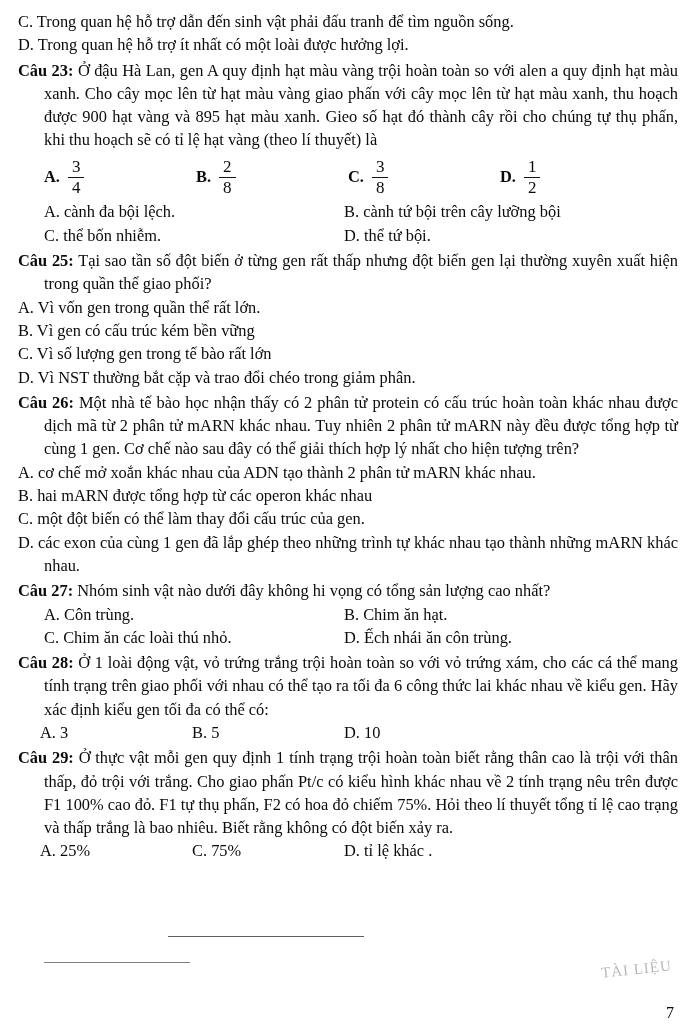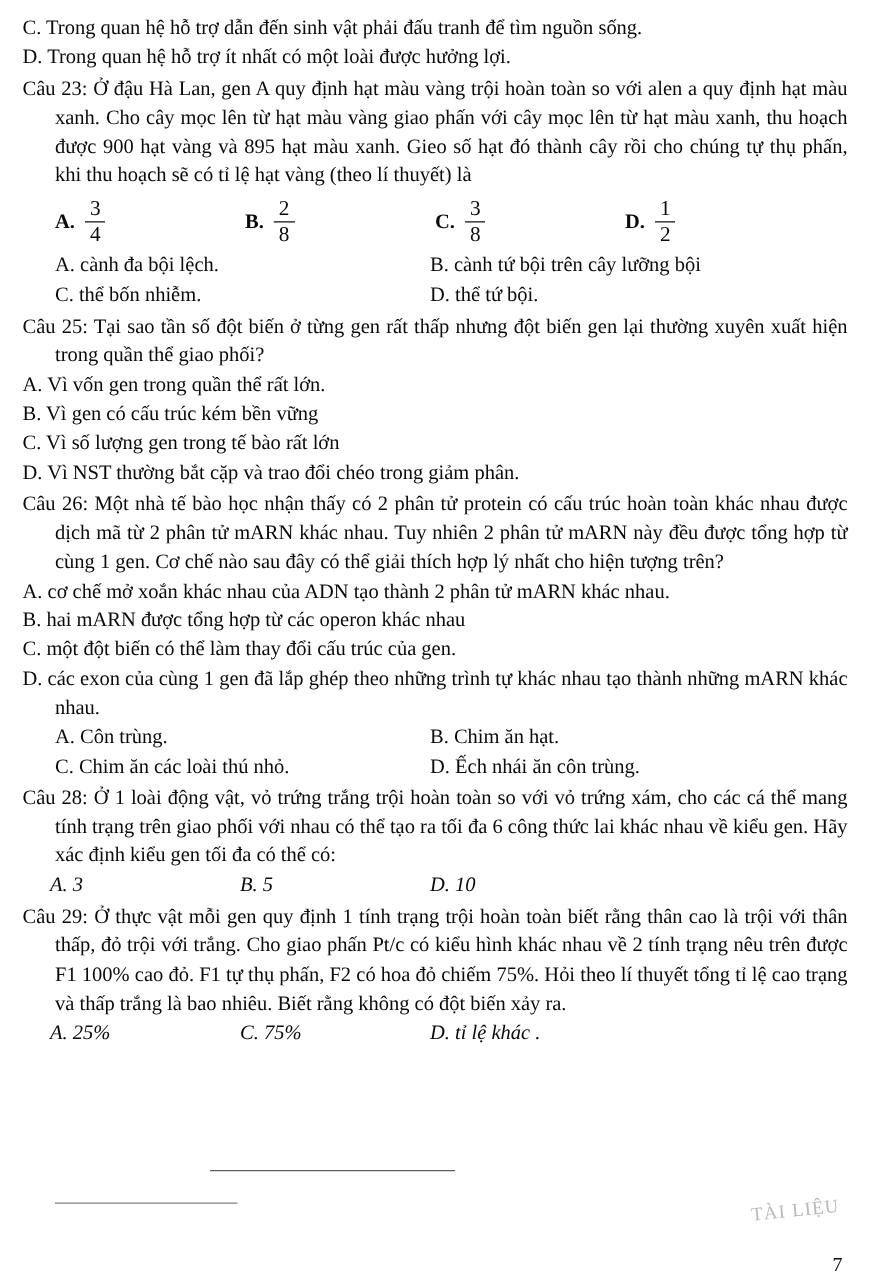--- a/index.html
+++ b/index.html
@@ -28,39 +28,38 @@
     line-height: 1.42;
     text-align: justify;
   }
   .indent-opt {
     padding-left: 26px;
   }
   .q {
     margin-top: 2px;
   }
   .q-label {
-    font-weight: normal;
+    font-weight: bold;
   }
   
   .opt-row2 {
     display: flex;
     padding-left: 26px;
     font-size: 16.4px;
     line-height: 1.42;
   }
   .opt-row2 > div:first-child {
     width: 300px;
     flex: none;
   }
   .opt-row4 {
     display: flex;
     padding-left: 22px;
     font-size: 16.4px;
     line-height: 1.42;
-    font-style: italic;
   }
   .opt-row4 > div {
     width: 152px;
     flex: none;
   }
   
   .frac-row {
     display: flex;
     padding-left: 26px;
     margin: 6px 0 4px 0;
@@ -193,20 +192,24 @@
 
   <div class="line q hang">
     <span class="q-label">Câu 26:</span>
     <span>Một nhà tế bào học nhận thấy có 2 phân tử protein có cấu trúc hoàn toàn khác nhau được dịch mã từ 2 phân tử mARN khác nhau. Tuy nhiên 2 phân tử mARN này đều được tổng hợp từ cùng 1 gen. Cơ chế nào sau đây có thể giải thích hợp lý nhất cho hiện tượng trên?</span>
   </div>
   <div class="line indent-opt hang">A. cơ chế mở xoắn khác nhau của ADN tạo thành 2 phân tử mARN khác nhau.</div>
   <div class="line indent-opt hang">B. hai mARN được tổng hợp từ các operon khác nhau</div>
   <div class="line indent-opt hang">C. một đột biến có thể làm thay đổi cấu trúc của gen.</div>
   <div class="line indent-opt hang">D. các exon của cùng 1 gen đã lắp ghép theo những trình tự khác nhau tạo thành những mARN khác nhau.</div>
 
+  <div class="line q hang">
+    <span class="q-label">Câu 27:</span>
+    <span>Nhóm sinh vật nào dưới đây không hi vọng có tổng sản lượng cao nhất?</span>
+  </div>
   <div class="opt-row2">
     <div>A. Côn trùng.</div>
     <div>B. Chim ăn hạt.</div>
   </div>
   <div class="opt-row2">
     <div>C. Chim ăn các loài thú nhỏ.</div>
     <div>D. Ếch nhái ăn côn trùng.</div>
   </div>
 
   <div class="line q hang">

